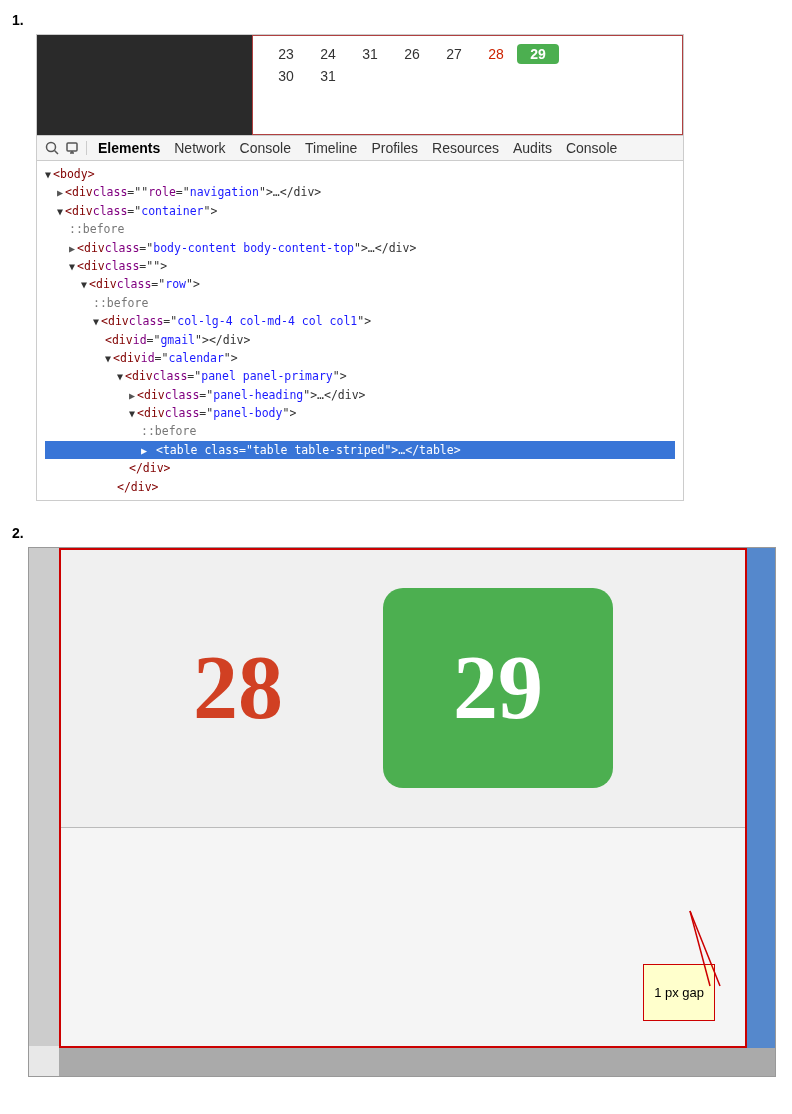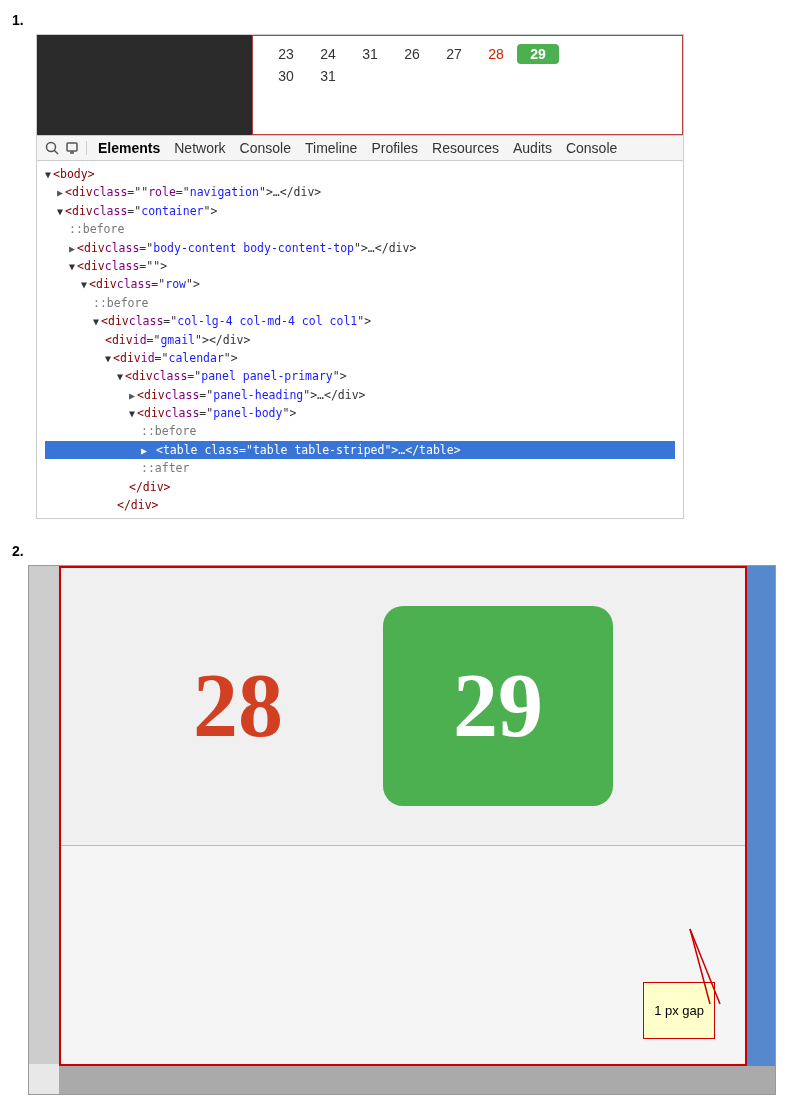--- a/index.html
+++ b/index.html
@@ -430,23 +430,20 @@
 
       <div class="code-line indent8">
         <span class="code-gray">::before</span>
       </div>
 
       <div class="code-line indent8 highlighted-line" style="display:block; padding-left: 96px;">
         <span class="arrow">▶</span>
         <span>&lt;table class="table table-striped"&gt;…&lt;/table&gt;</span>
       </div>
 
-      <div class="code-line indent8">
-        <span class="code-gray">::after</span>
-      </div>
 
       <div class="code-line indent7">
         <span class="tag-brown">&lt;/div&gt;</span>
       </div>
 
       <div class="code-line indent6">
         <span class="tag-brown">&lt;/div&gt;</span>
       </div>
 
     </div>

